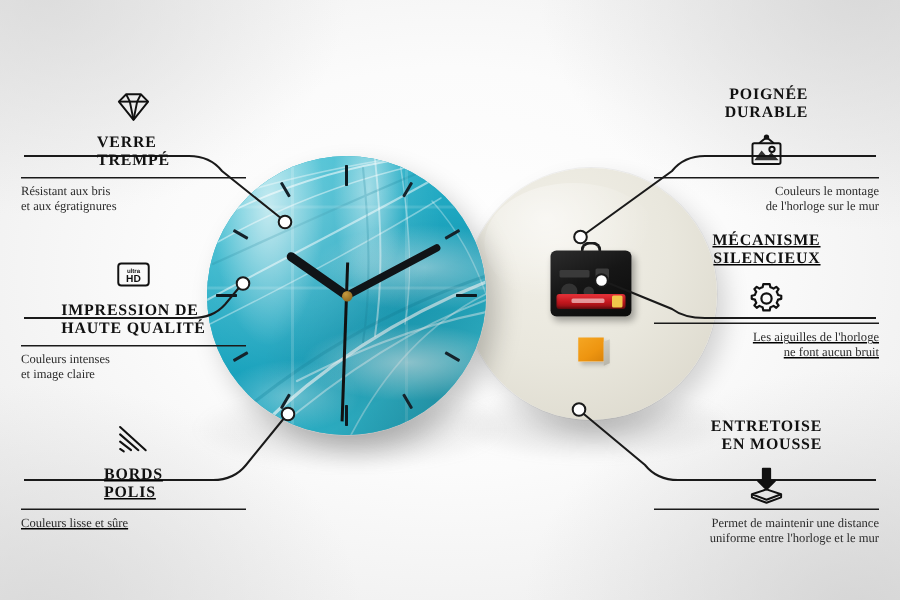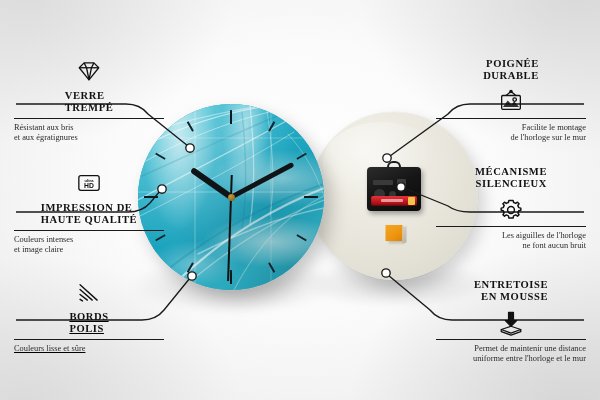--- a/index.html
+++ b/index.html
@@ -59,21 +59,21 @@
   .feat.left .desc { text-align:left; }
   .feat.right .desc { text-align:right; }
   .ico { width:26px; height:26px; flex:0 0 26px; display:block; }
   .ico svg { width:100%; height:100%; display:block; }
 
   
   #feat-verre      { left:14px;  top:58px;  }
   #feat-impression { left:14px;  top:170px; }
   #feat-bords      { left:14px;  top:279px;text-decoration:underline; }
   #feat-poignee    { left:436px; top:58px;  }
-  #feat-mecanisme  { left:436px; top:166px; }
+  #feat-mecanisme  { left:436px; top:155px;text-decoration:underline; }
   #feat-entretoise { left:436px; top:279px; }
 
   
   .clock-wrap { position:absolute; z-index:3; }
 
   
   #clock-back {
     left:310px; top:112px; width:168px; height:168px;
     border-radius:50%;
     background:
@@ -395,21 +395,21 @@
             <path d="M16,3 L10,8 M16,3 L22,8"></path>
             <circle cx="16" cy="3" r="1.4" fill="#111"></circle>
             <rect x="4.5" y="8" width="23" height="17" rx="1.4"></rect>
             <path d="M6,22 L12,14 L16.5,19 L20,15.5 L26,22 Z" fill="#111" stroke="none" opacity=".85"></path>
             <circle cx="20.5" cy="13" r="2.2"></circle>
           </g>
         </svg>
       </span>
     </div>
     <div class="rule"></div>
-    <div class="desc">Facilite le montage
+    <div class="desc">Couleurs le montage
 de l'horloge sur le mur</div>
   </div>
 
   <div class="feat right" id="feat-mecanisme">
     <div class="hdrow">
       <span class="title">MÉCANISME
 SILENCIEUX</span>
       <span class="ico">
         <svg viewBox="0 0 32 32">
           <g fill="none" stroke="#111" stroke-width="1.8" stroke-linejoin="round">

